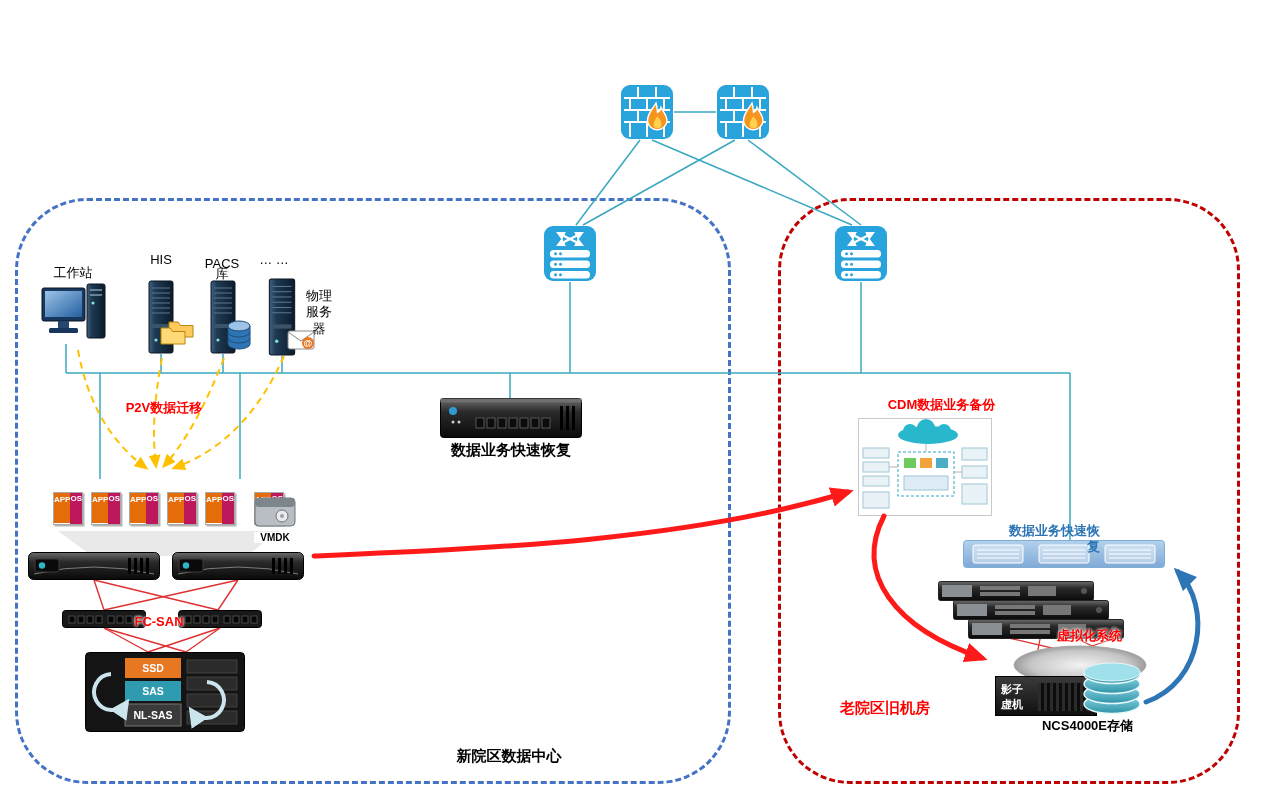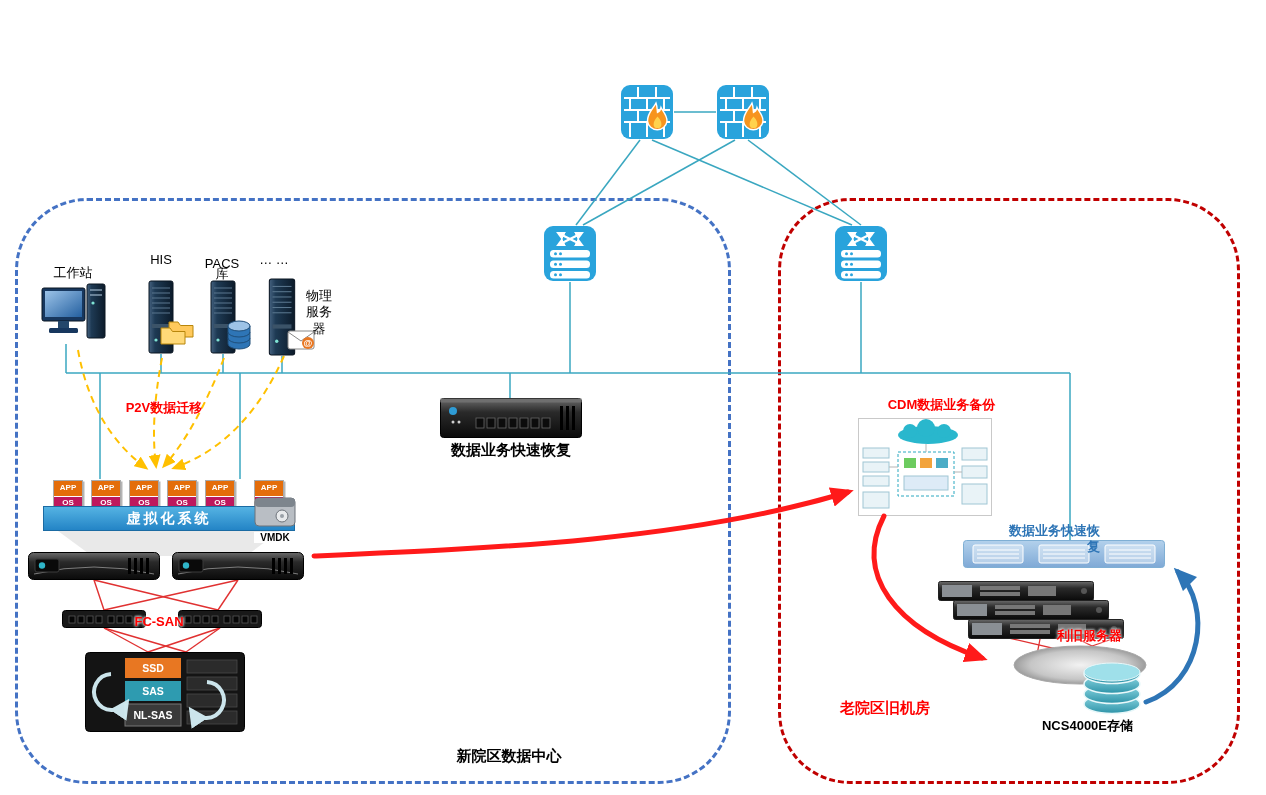--- a/index.html
+++ b/index.html
@@ -12,21 +12,21 @@
   #zone-right{left:778px;top:198px;width:462px;height:586px;border:3px dashed #C00000}
   #wires{position:absolute;left:0;top:0;z-index:1;pointer-events:none}
   #overlay{position:absolute;left:0;top:0;z-index:10;pointer-events:none}
   svg.icon{position:absolute;display:block;z-index:2}
   .lbl{position:absolute;z-index:4;font-size:13px;line-height:1.25;text-align:center;word-break:break-all}
   .red{color:#FF0000;font-weight:bold}
   .blue{color:#2E75B6;font-weight:bold}
   .bold{font-weight:bold}
   .big{font-size:15px}
   .halo{text-shadow:0 0 3px #fff,0 0 3px #fff}
-  .vmbox{position:absolute;top:480px;width:30px;height:33px;z-index:2;display:flex;flex-direction:column;border:1px solid #aaa;box-shadow:1.5px 1.5px 0 rgba(120,120,120,.55);background:#fff}
+  .vmbox{position:absolute;top:492px;width:30px;height:33px;z-index:2;display:flex;flex-direction:row;border:1px solid #aaa;box-shadow:1.5px 1.5px 0 rgba(120,120,120,.55);background:#fff}
   .vm-app{flex:1;background:#E46D0A;color:#fff;font-size:8px;font-weight:bold;text-align:center;line-height:13px;border-bottom:1px solid #fff}
   .vm-os{flex:1;background:#be185d;color:#fff;font-size:8px;font-weight:bold;text-align:center;line-height:12px}
   #virt-bar{position:absolute;left:43px;top:506px;width:252px;height:25px;z-index:2;background:linear-gradient(#55b3e3,#2384c6);border:1px solid #1b6ba3;color:#fff;font-size:14px;font-weight:bold;text-align:center;line-height:23px;letter-spacing:3px}
   #vmdk{position:absolute;left:254px;top:497px;width:42px;z-index:3;text-align:center}
   #vmdk .vmdk-lbl{font-size:10px;font-weight:bold;background:#fff;display:block;margin-top:1px}
   .shadow-vm{position:absolute;left:995px;top:676px;width:102px;height:40px;background:linear-gradient(#3a3a3a,#101010);border:1px solid #000;z-index:3}
   .shadow-vm .vents{position:absolute;right:6px;top:6px;width:52px;height:28px;background:repeating-linear-gradient(90deg,#2b2b2b 0 3px,#0c0c0c 3px 6px)}
   .shadow-vm .sv-lbl{position:absolute;left:5px;top:5px;width:26px;color:#fff;font-size:11px;font-weight:bold;line-height:1.35;word-break:break-all}
   .tier-t{fill:#fff;font-family:"Liberation Sans",sans-serif;font-size:10.5px;font-weight:bold;text-anchor:middle}
   .at-t{fill:#fff;font-family:"Liberation Sans",sans-serif;font-size:9px;font-weight:bold;text-anchor:middle}
@@ -310,21 +310,20 @@
     </div>
   <div class="vmbox" style="left:205px">
       <span class="vm-app">APP</span>
       <span class="vm-os">OS</span>
     </div>
   <div class="vmbox" style="left:254px">
       <span class="vm-app">APP</span>
       <span class="vm-os">OS</span>
     </div>
 
-  <div id="virt-bar">虚拟化系统</div>
 
   <div id="vmdk">
     <svg width="42" height="30" viewBox="0 0 42 30">
       <rect x="1" y="1" width="40" height="28" rx="4" fill="#b9bec4" stroke="#6d737a"></rect>
       <rect x="1" y="1" width="40" height="9" rx="4" fill="#7d858d"></rect>
       <circle cx="28" cy="19" r="6" fill="#e8eaec" stroke="#6d737a"></circle>
       <circle cx="28" cy="19" r="2" fill="#9aa1a8"></circle>
     </svg>
     <span class="vmdk-lbl">VMDK</span>
   </div>
@@ -502,25 +501,29 @@
   <svg class="icon" style="left:968px;top:619px" width="156" height="20" viewBox="0 0 156 20">
     <rect x="0.5" y="0.5" width="155" height="19" rx="2" fill="url(#gradAppliance)" stroke="#222"></rect>
     <rect x="4" y="4" width="30" height="12" fill="#8a8f94"></rect>
     <g fill="#777">
         <rect x="42" y="5" width="40" height="4"></rect>
         <rect x="42" y="11" width="40" height="4"></rect>
         <rect x="90" y="5" width="28" height="10"></rect>
       </g>
     <circle cx="146" cy="10" r="3" fill="#555"></circle>
   </svg>
-  <div class="lbl red halo" style="left:1042px;top:628px;width:95px">利旧服务器</div>
+  <div class="lbl red halo" style="left:1042px;top:628px;width:95px">虚拟化系统</div>
 
   <svg class="icon" style="left:1012px;top:644px" width="136" height="42" viewBox="0 0 136 42">
     <ellipse cx="68" cy="21" rx="66" ry="19" fill="url(#gradEllipse)" stroke="#a8a8a8"></ellipse>
   </svg>
+  <div class="shadow-vm">
+    <span class="sv-lbl">影子虚机</span>
+    <span class="vents"></span>
+  </div>
   <svg class="icon" style="left:1080px;top:660px;z-index:4" width="64" height="56" viewBox="0 0 64 56">
     <ellipse cx="32" cy="44" rx="28" ry="9.5" fill="url(#gradDisk)" stroke="#E8F8FA" stroke-width="1.5"></ellipse>
     <ellipse cx="32" cy="34" rx="28" ry="9.5" fill="url(#gradDisk)" stroke="#E8F8FA" stroke-width="1.5"></ellipse>
     <ellipse cx="32" cy="24" rx="28" ry="9.5" fill="url(#gradDisk)" stroke="#E8F8FA" stroke-width="1.5"></ellipse>
     <ellipse cx="32" cy="14" rx="28" ry="9.5" fill="url(#gradDisk)" stroke="#E8F8FA" stroke-width="1.5"></ellipse>
     <ellipse cx="32" cy="12" rx="28" ry="9" fill="#9FE0EA" stroke="#E8F8FA"></ellipse>
   </svg>
   <div class="lbl bold" style="left:1030px;top:718px;width:115px">NCS4000E存储</div>
 
   <div class="lbl red big" style="left:820px;top:699px;width:130px">老院区旧机房</div>

